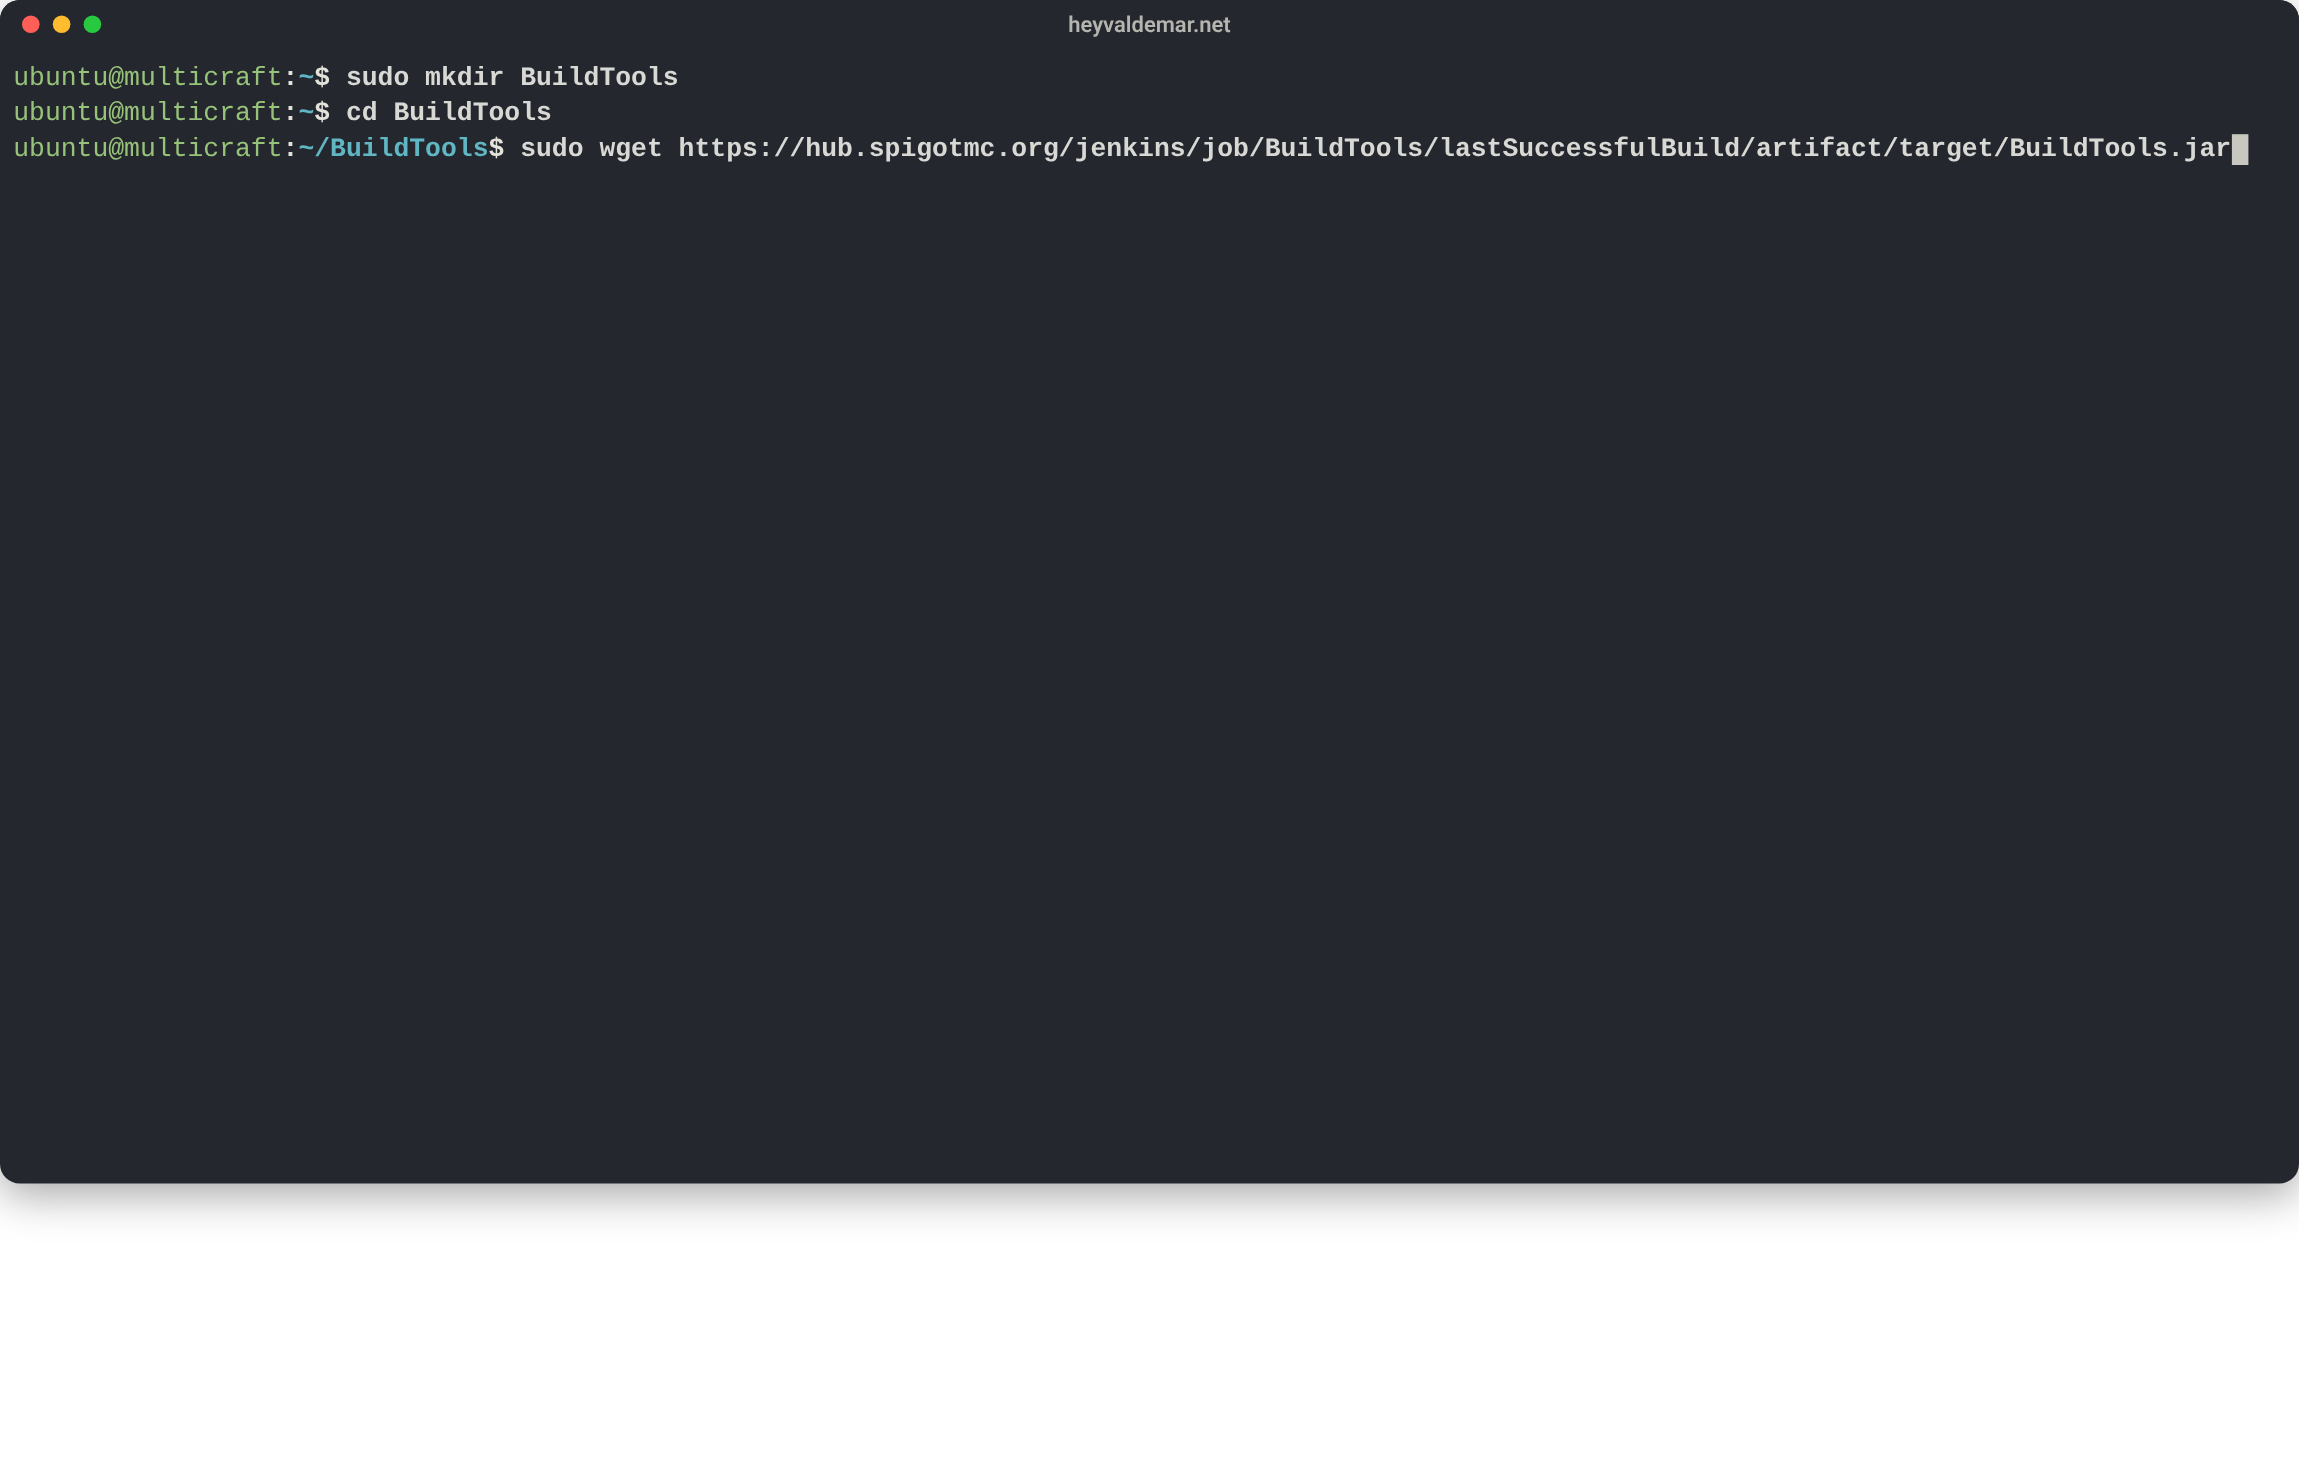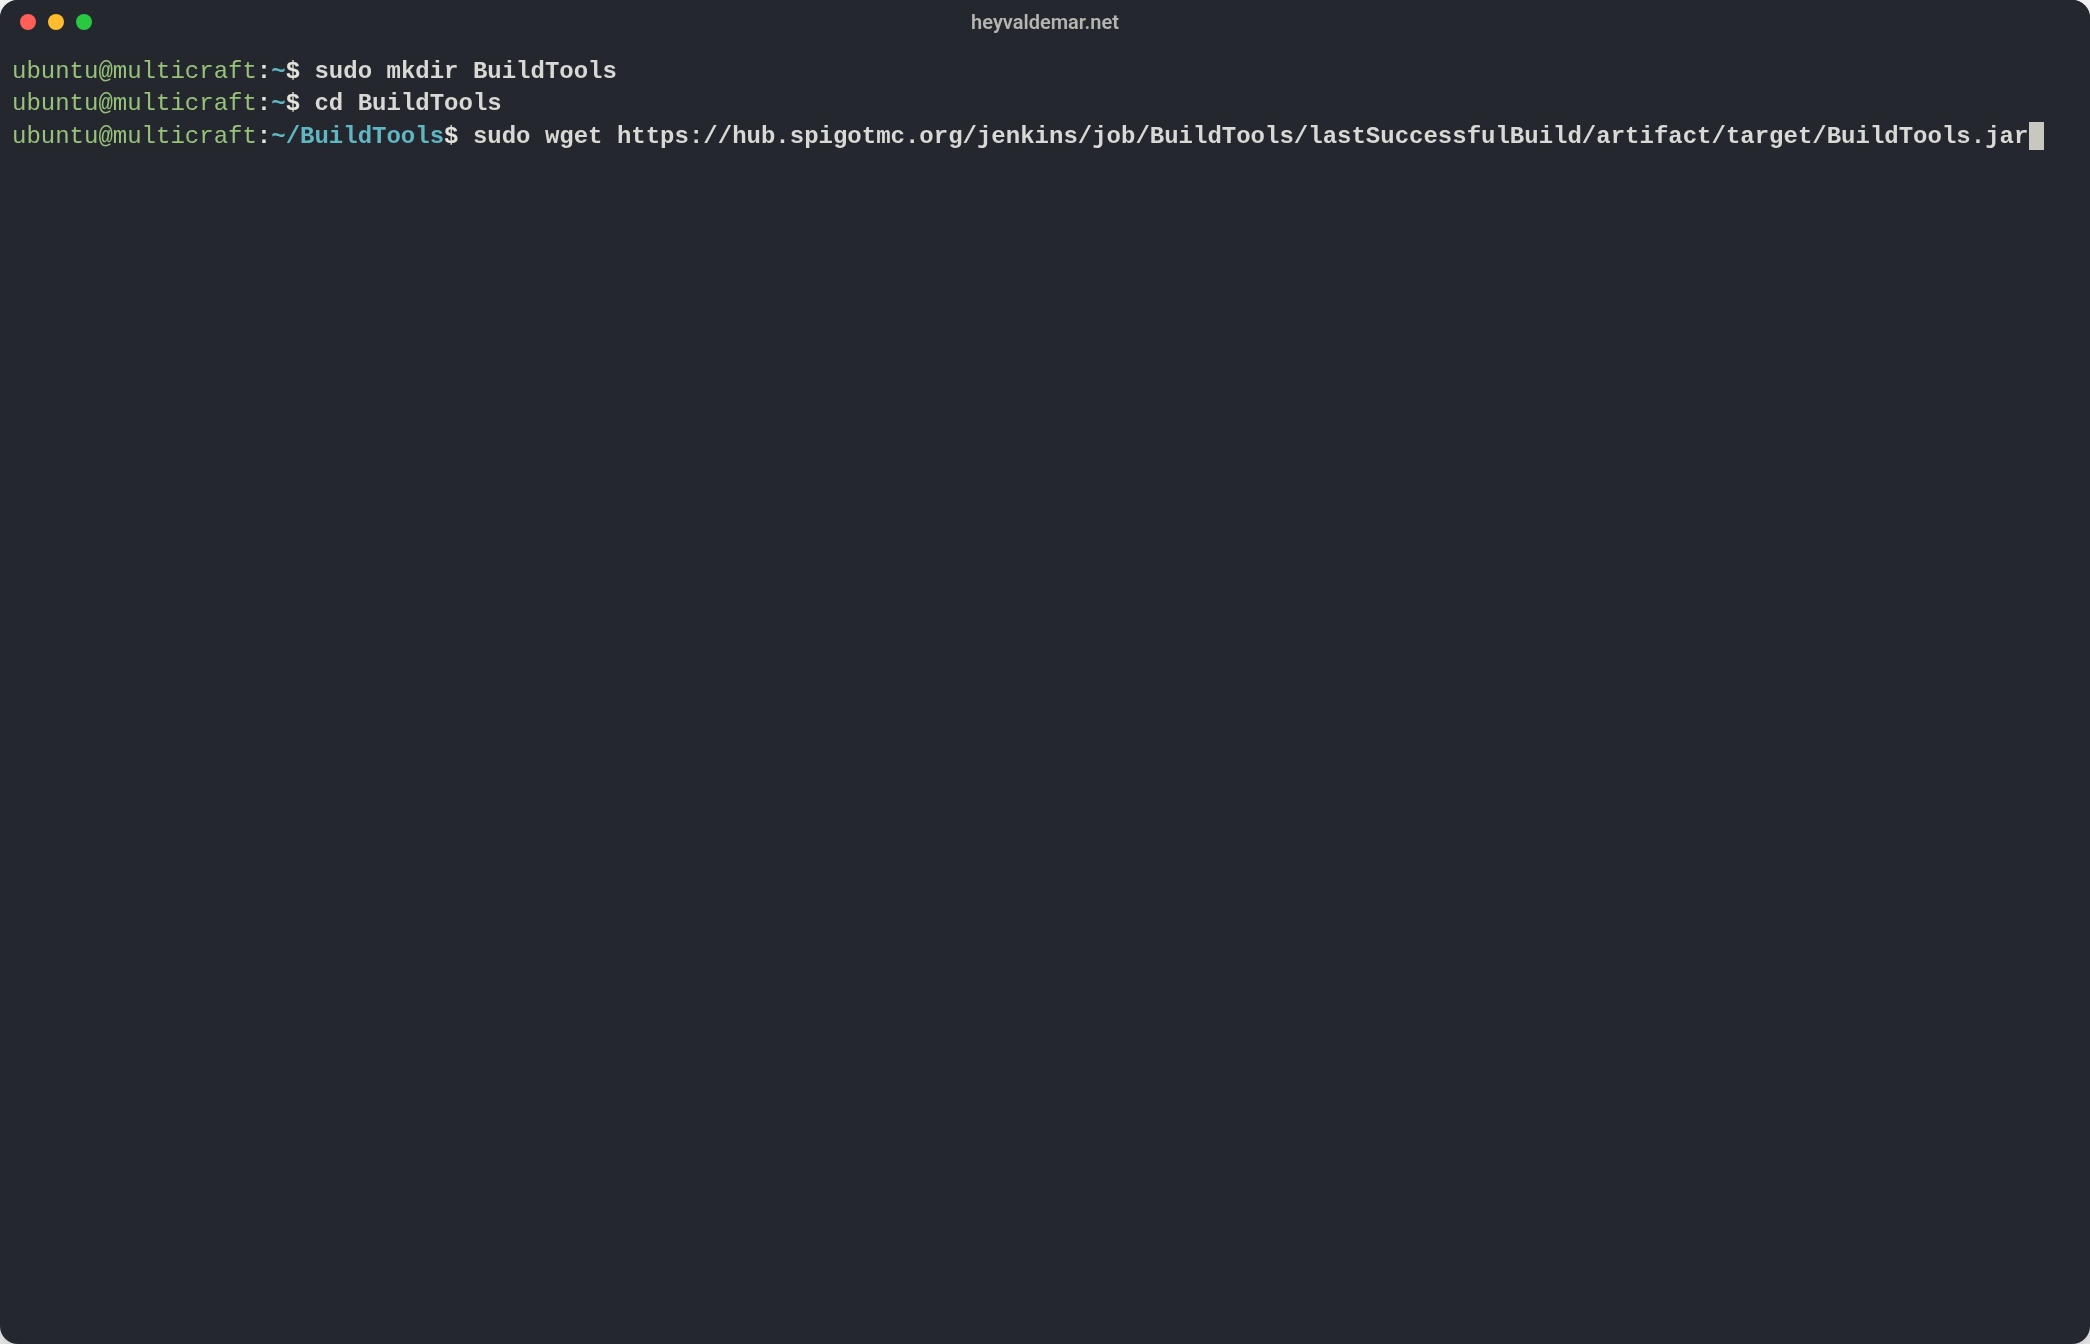--- a/index.html
+++ b/index.html
@@ -16,21 +16,21 @@
     --title-color: #b5b5b0;
   }
   html, body {
     margin: 0;
     padding: 0;
     height: 100%;
     background: #ffffff;
   }
   .window {
     width: 2090px;
-    height: 1344px;
+    height: 1076px;
     background: var(--bg);
     border-radius: 18px;
     overflow: hidden;
     box-shadow: 0 10px 40px rgba(0,0,0,0.35);
     font-family: ui-monospace, SFMono-Regular, "SF Mono", Menlo, Consolas, "Liberation Mono", monospace;
     display: flex;
     flex-direction: column;
     box-sizing: border-box;
   }
   .titlebar {

